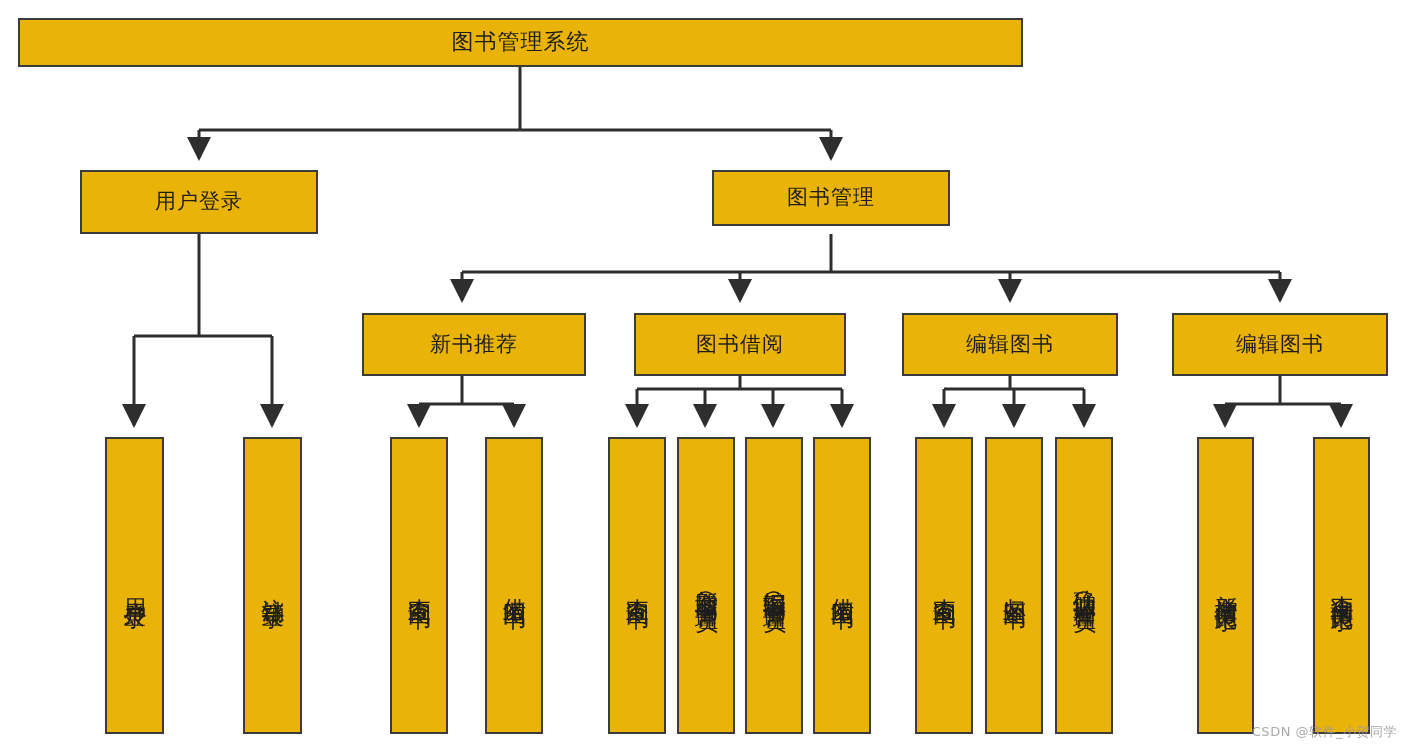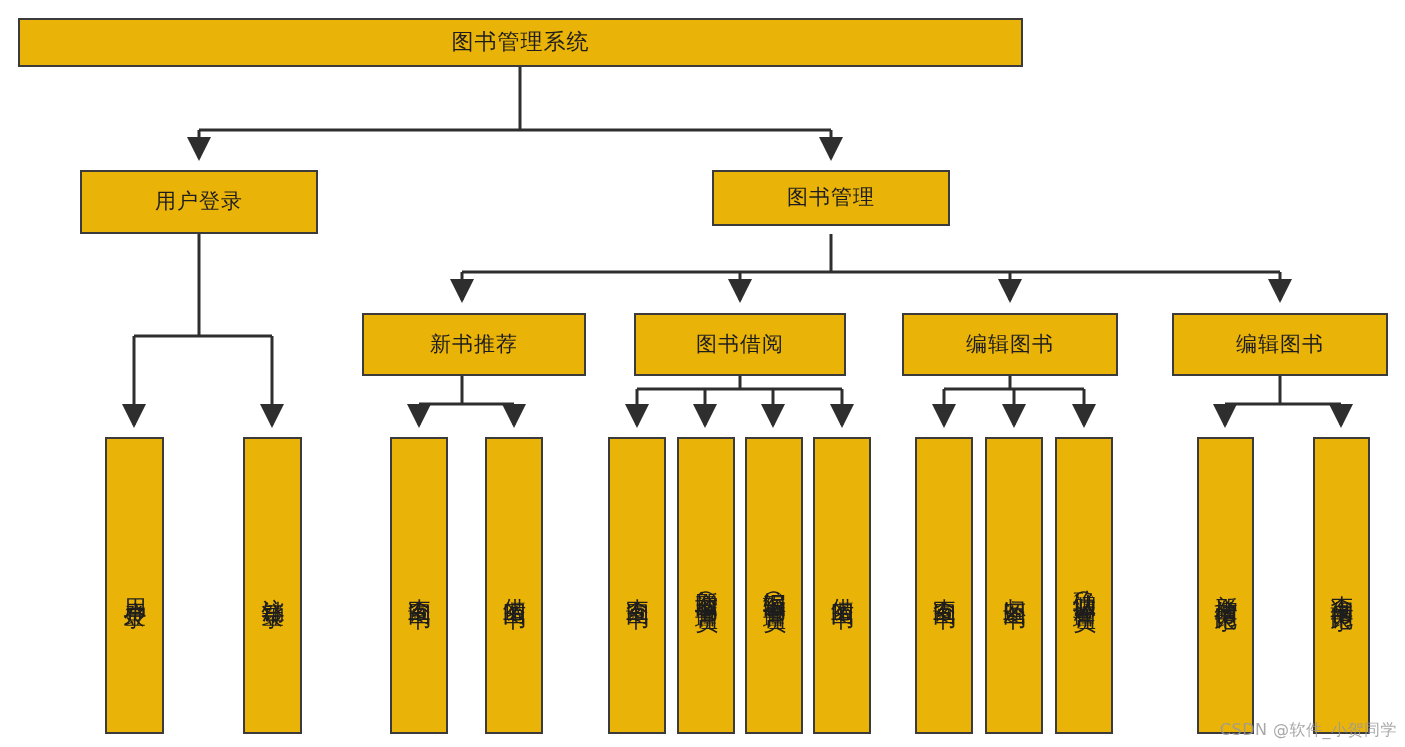--- a/index.html
+++ b/index.html
@@ -47,21 +47,21 @@
     font-size:23px;
     line-height:1.12;
     letter-spacing:3px;
     white-space:nowrap;
     text-align:center;
   }
   .watermark{
     position:absolute;
     right:8px;
     bottom:6px;
-    font-size:16px;
+    font-size:13px;
     color:#9a9a9a;
     letter-spacing:0.5px;
     white-space:nowrap;
     opacity:.85;
     text-align:center;
   }
 </style>
 </head>
 <body>
 

